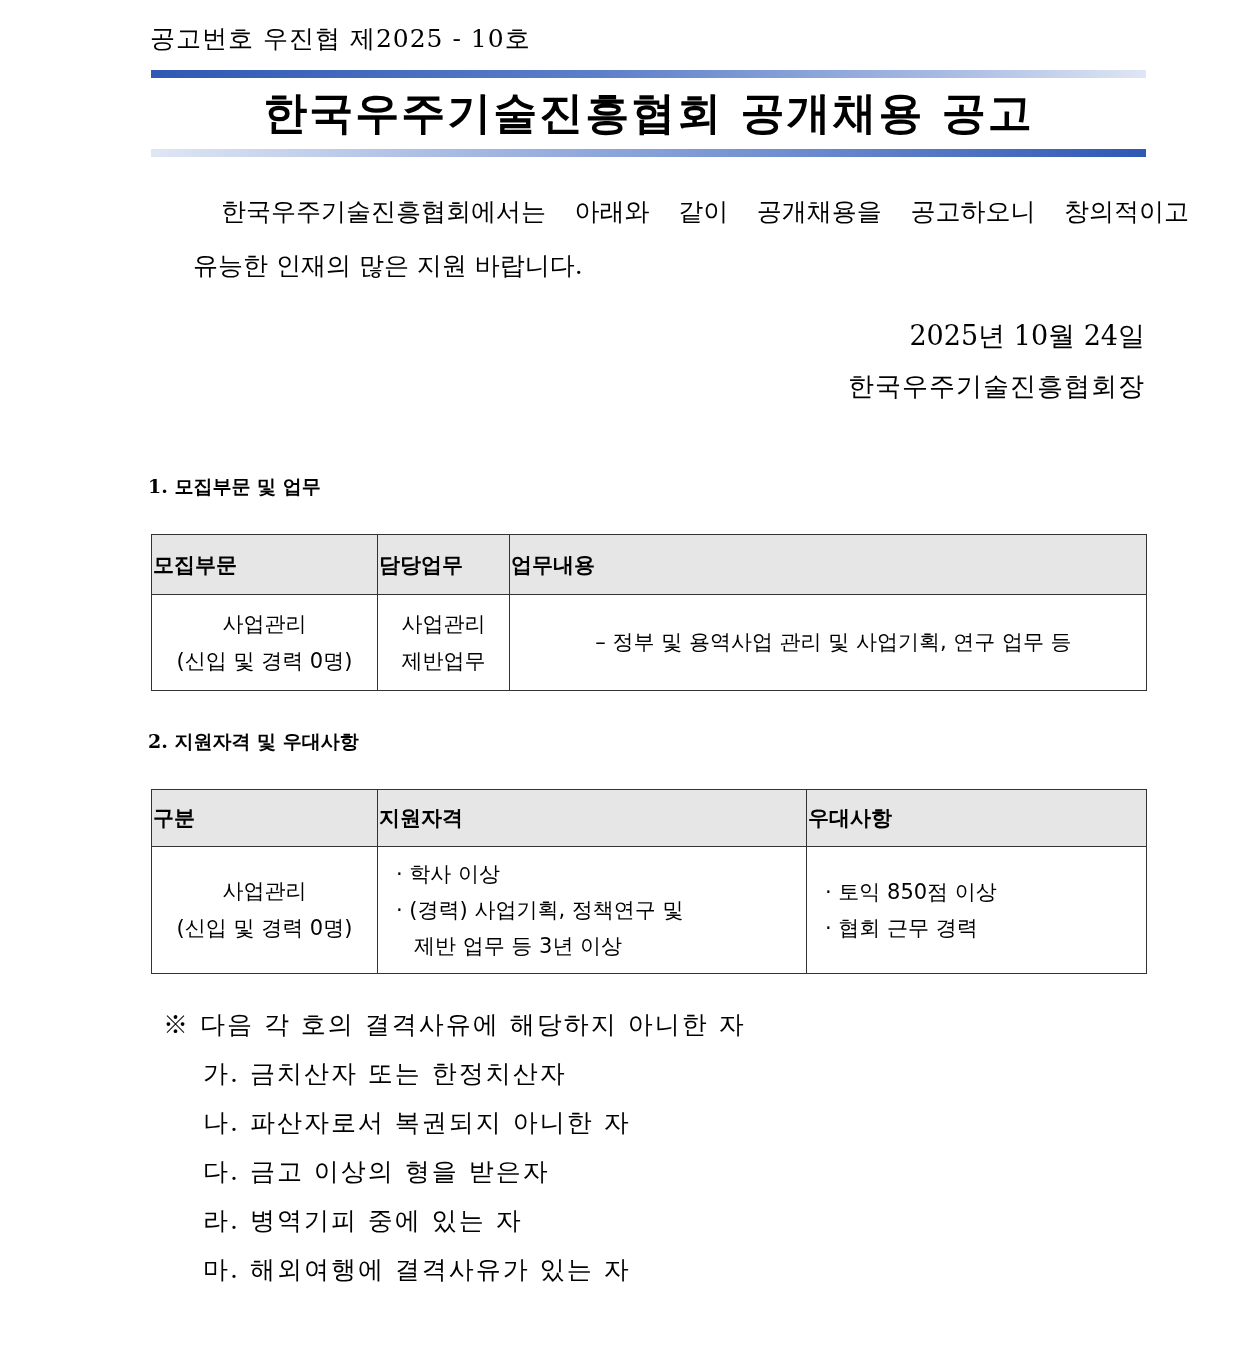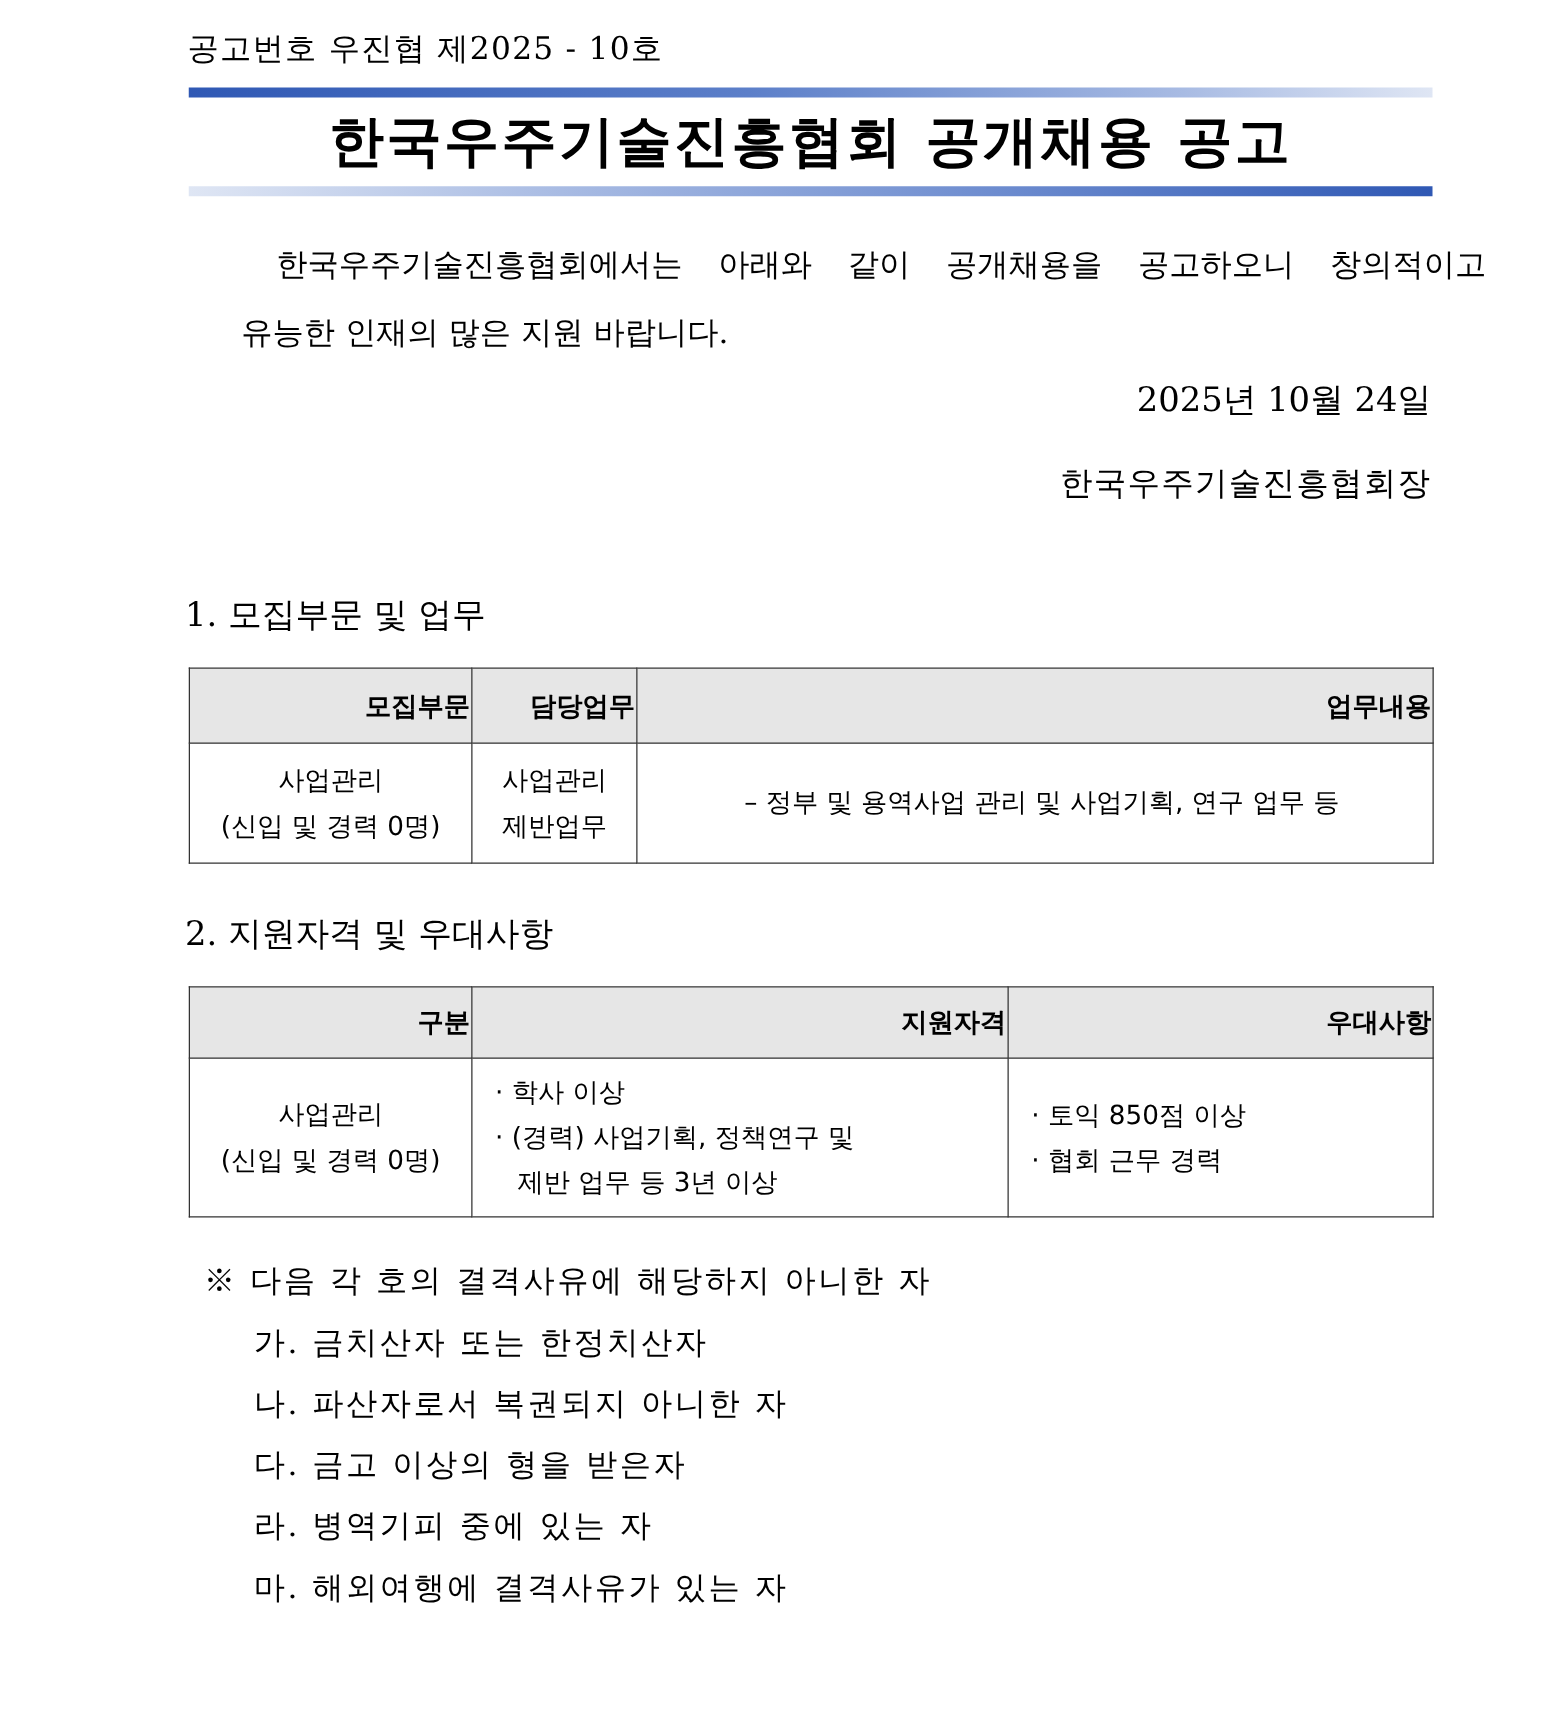--- a/index.html
+++ b/index.html
@@ -10,30 +10,30 @@
   .notice-no { position: absolute; left: 150px; top: 22px; font-size: 25px; letter-spacing: 1px; }
   .bar { position: absolute; left: 151px; width: 995px; height: 8px; }
   .bar-top { top: 70px; background: linear-gradient(to right, #2f58b4 0%, #5c7fc9 45%, #a8bbe3 80%, #dfe6f4 100%); }
   .bar-bottom { top: 149px; background: linear-gradient(to right, #dfe6f4 0%, #a8bbe3 30%, #6d8ccf 65%, #2f58b4 100%); }
   .main-title { position: absolute; left: 151px; width: 995px; top: 84px; text-align: center; font-size: 44px; font-weight: bold; letter-spacing: 2px; }
 
   .intro { position: absolute; left: 150px; width: 996px; top: 185px; font-size: 25px; line-height: 54px; text-align: justify; margin-left: 43px; }
   .intro .l1 { display: block; text-indent: 28px; text-align-last: justify; white-space: nowrap; }
   .intro .l2 { display: block; }
 
-  .date { position: absolute; right: 94px; top: 302px; font-size: 27px; text-align: right; }
+  .date { position: absolute; right: 94px; top: 318px; font-size: 27px; text-align: right; }
   .signer { position: absolute; right: 94px; top: 369px; font-size: 26px; text-align: right; letter-spacing: 1px; }
 
-  .section-title { position: absolute; left: 148px; font-size: 27px; font-weight: normal; }
+  .section-title { position: absolute; left: 148px; font-size: 19px; font-weight: bold; }
   .sec1 { top: 474px; }
   .sec2 { top: 729px; }
 
   table.grid { position: absolute; left: 151px; width: 996px; border-collapse: collapse; table-layout: fixed; font-size: 21px; }
   table.grid th, table.grid td { border: 1.5px solid #333; }
-  table.grid th { background: #e6e6e6; font-weight: bold; text-align: right; }
+  table.grid th { background: #e6e6e6; font-weight: bold; text-align: left; }
   table.grid td { text-align: center; vertical-align: middle; line-height: 37px; }
   .t1 { top: 534px; }
   .t1 th { height: 57px; }
   .t1 td { height: 93px; }
   .t1 td.left { text-align: center; padding-left: 12px; }
   .t2 { top: 789px; }
   .t2 th { height: 54px; }
   .t2 td { height: 124px; }
   .t2 td.left { text-align: left; padding-left: 18px; line-height: 36px; }
   .t2 .indent { padding-left: 18px; }

